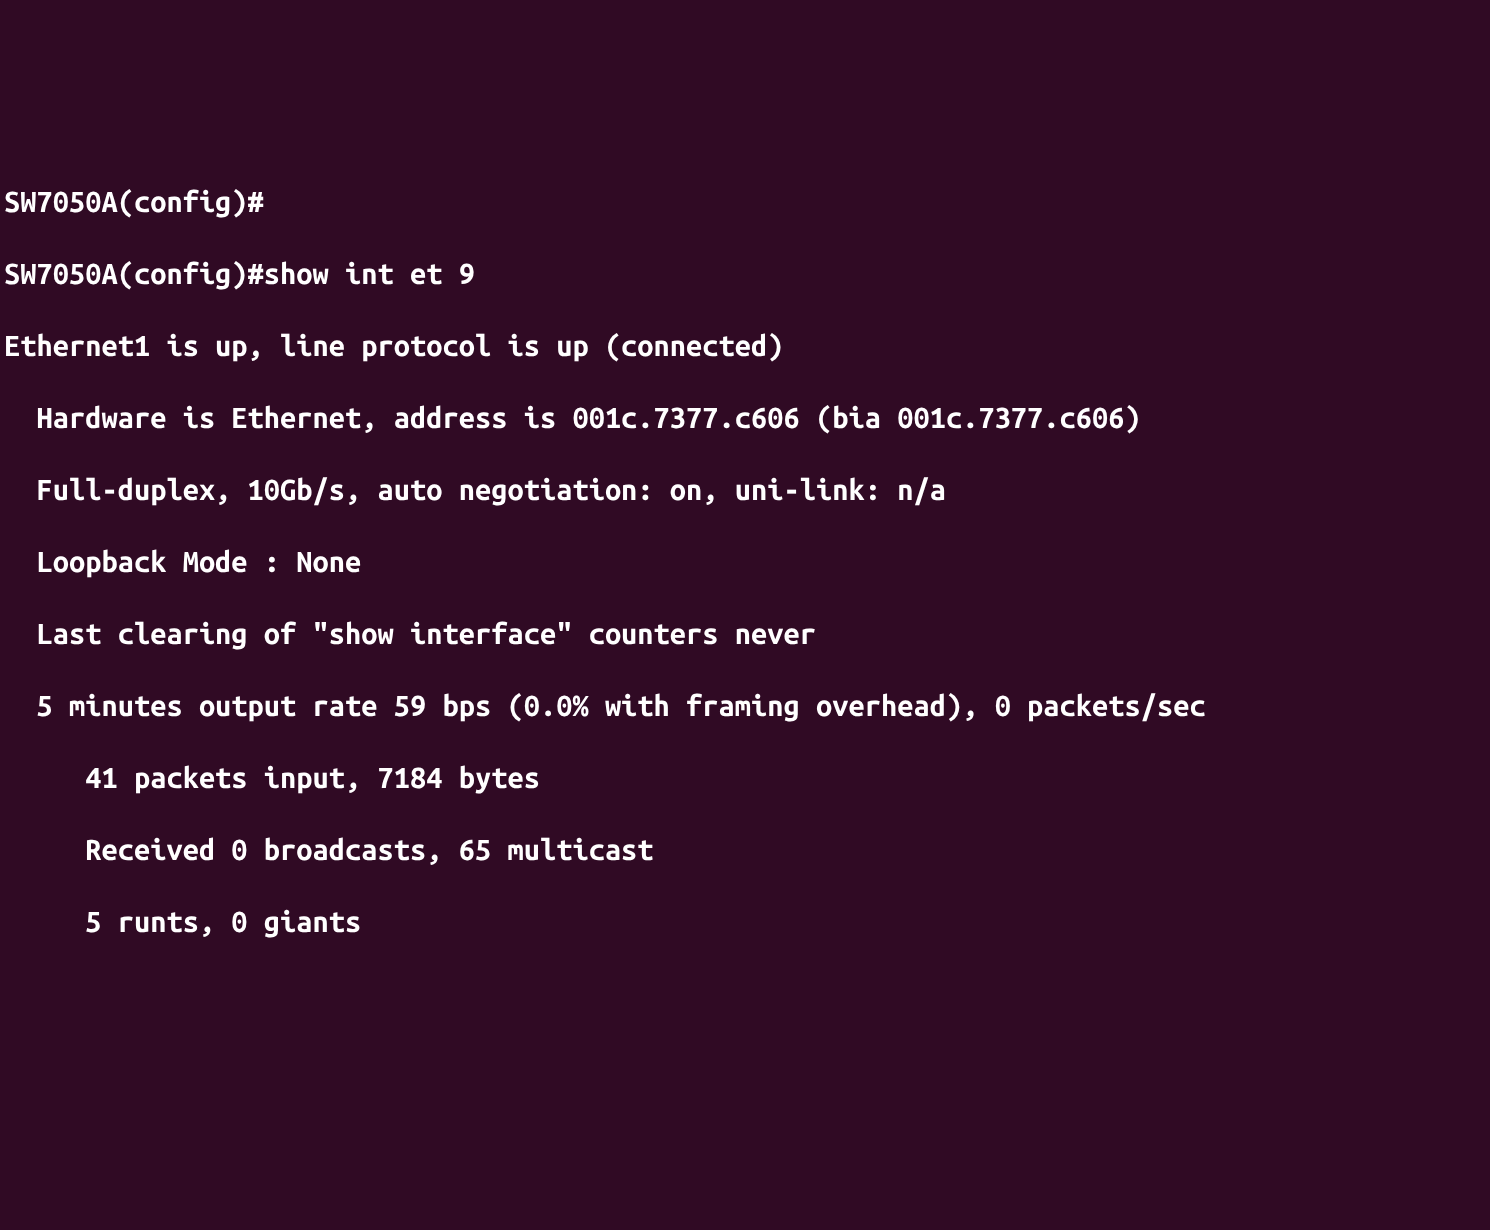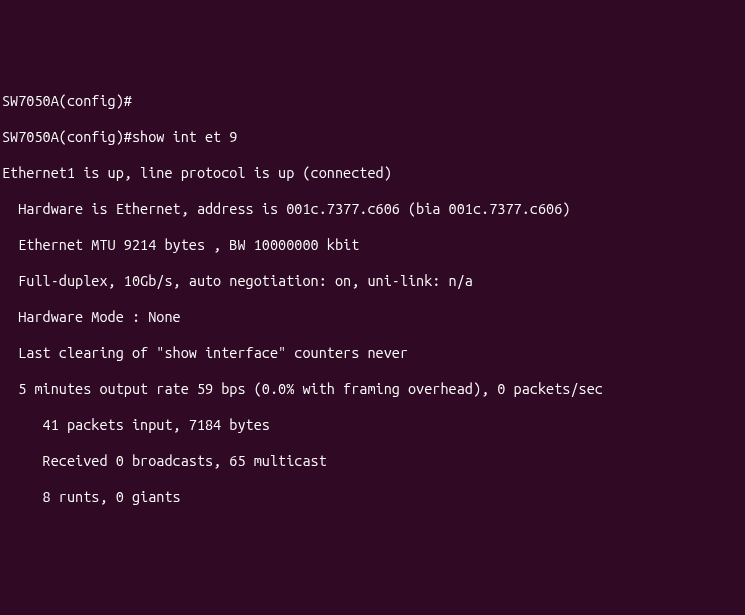--- a/index.html
+++ b/index.html
@@ -17,40 +17,40 @@
       width: 745px;
       height: 615px;
       white-space: pre;
       overflow: hidden;
     }
     .terminal {
       padding: 2px 0 0 2px;
     }
     .line {
       display: block;
+      font-weight: bold;
     }
   </style>
 </head>
 <body>
 
 
 
 <div class="terminal">
 <span class="line">SW7050A(config)#</span>
 <span class="line">SW7050A(config)#show int et 9</span>
 <span class="line">Ethernet1 is up, line protocol is up (connected)</span>
 <span class="line">  Hardware is Ethernet, address is 001c.7377.c606 (bia 001c.7377.c606)</span>
-<span class="line">  Ethernet MTU 9214 bytes , BW 10000000 kbit</span>
 <span class="line">  Full-duplex, 10Gb/s, auto negotiation: on, uni-link: n/a</span>
-<span class="line">  Hardware Mode : None</span>
+<span class="line">  Loopback Mode : None</span>
 <span class="line">  Last clearing of "show interface" counters never</span>
 <span class="line">  5 minutes output rate 59 bps (0.0% with framing overhead), 0 packets/sec</span>
 <span class="line">     41 packets input, 7184 bytes</span>
 <span class="line">     Received 0 broadcasts, 65 multicast</span>
-<span class="line">     8 runts, 0 giants</span>
+<span class="line">     5 runts, 0 giants</span>
 
 
 
 
 
 
 
 
 
 

